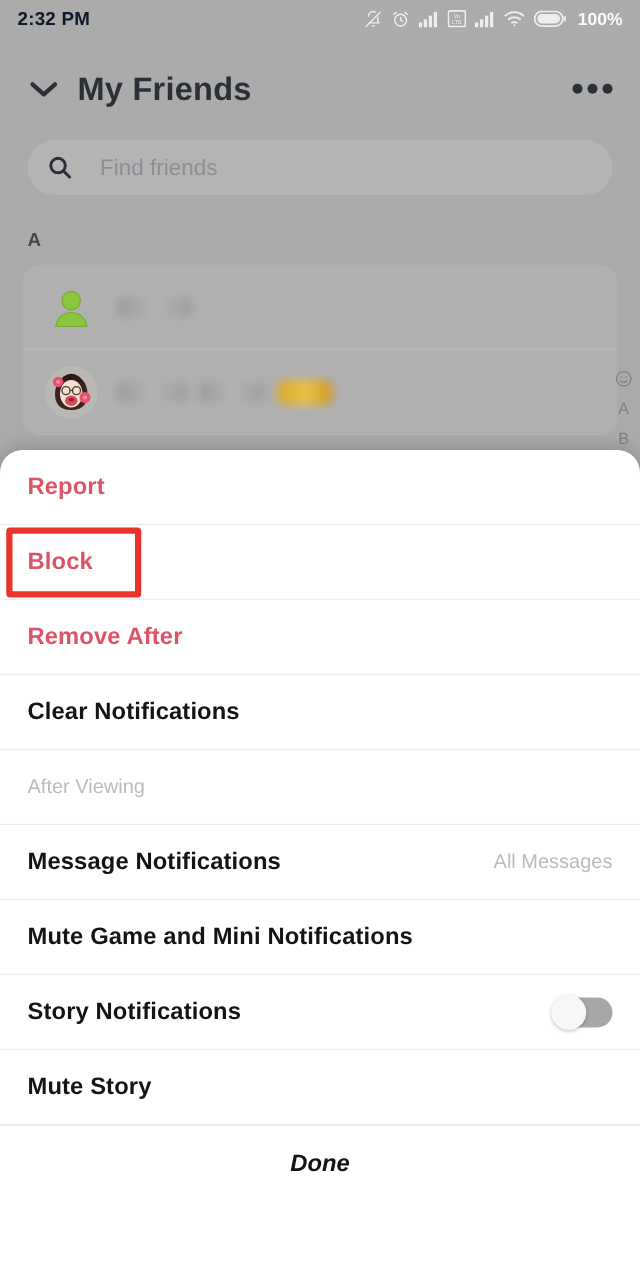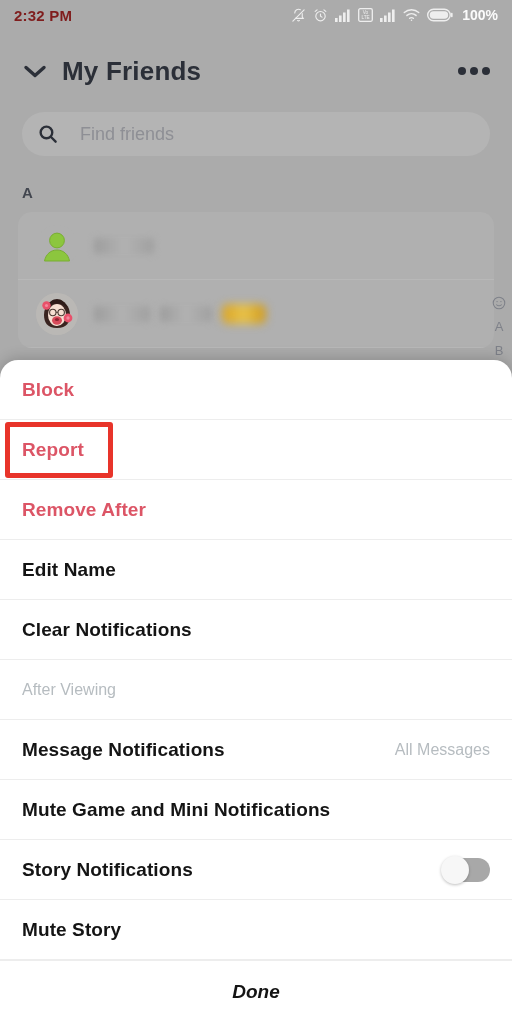--- a/index.html
+++ b/index.html
@@ -18,21 +18,21 @@
 
   
   .statusbar {
     position:absolute; top:0; left:0; right:0; height:30px;
     display:flex; align-items:center; justify-content:space-between;
     padding:0 14px;
     color:#f2f2f2;
   }
   .status-time {
     font-size:15px; font-weight:bold; letter-spacing:.2px;
-    color:#7f1d1d;
+    color:#0f172a;
   }
   .status-icons { display:flex; align-items:center; gap:7px; }
   .sicon { display:block; opacity:.95; }
   .batt-pct { font-size:14px; font-weight:bold; color:#fbfbfb; margin-left:2px; }
 
   
   .app-header {
     position:absolute; top:42px; left:0; right:0; height:58px;
     display:flex; align-items:center; padding:0 22px;
   }
@@ -270,34 +270,31 @@
       <path d="M5.2 10c1.6 1.6 4 1.6 5.6 0" stroke-linecap="round"></path>
     </svg>
     <span>A</span>
     <span>B</span>
   </div>
 </div>
 
 <div class="sheet">
 
   <div class="sheet-item">
+    <span class="item-label destructive">Report</span>
+  </div>
+
+  <div class="sheet-item">
     <span class="item-label destructive">Block</span>
   </div>
 
   <div class="sheet-item">
-    <span class="item-label destructive">Report</span>
-  </div>
-
-  <div class="sheet-item">
     <span class="item-label destructive">Remove After</span>
   </div>
 
-  <div class="sheet-item">
-    <span class="item-label normal">Edit Name</span>
-  </div>
 
   <div class="sheet-item">
     <span class="item-label normal">Clear Notifications</span>
   </div>
 
   <div class="sheet-item">
     <span class="item-value">After Viewing</span>
   </div>
 
   <div class="sheet-item">

